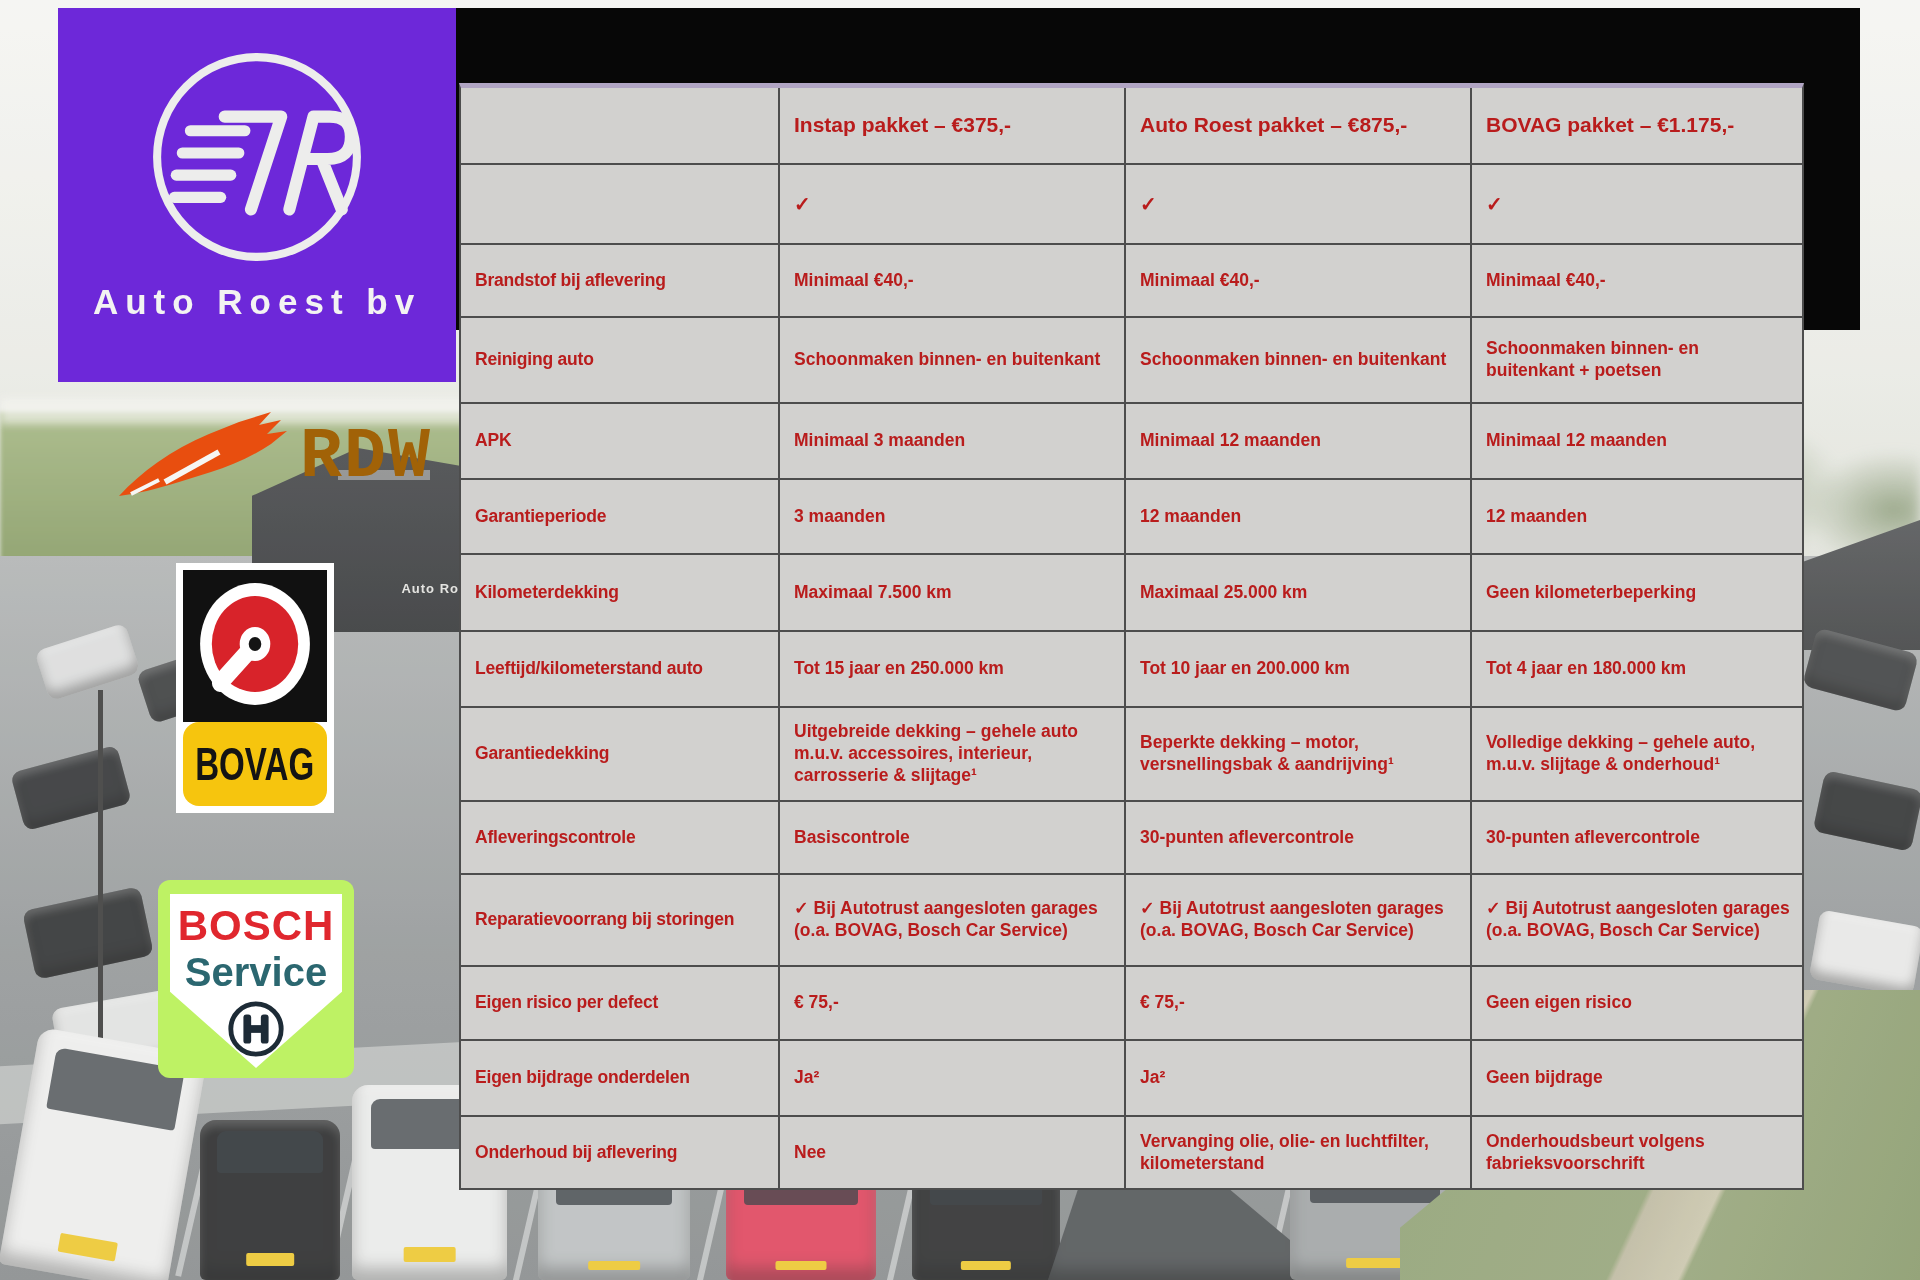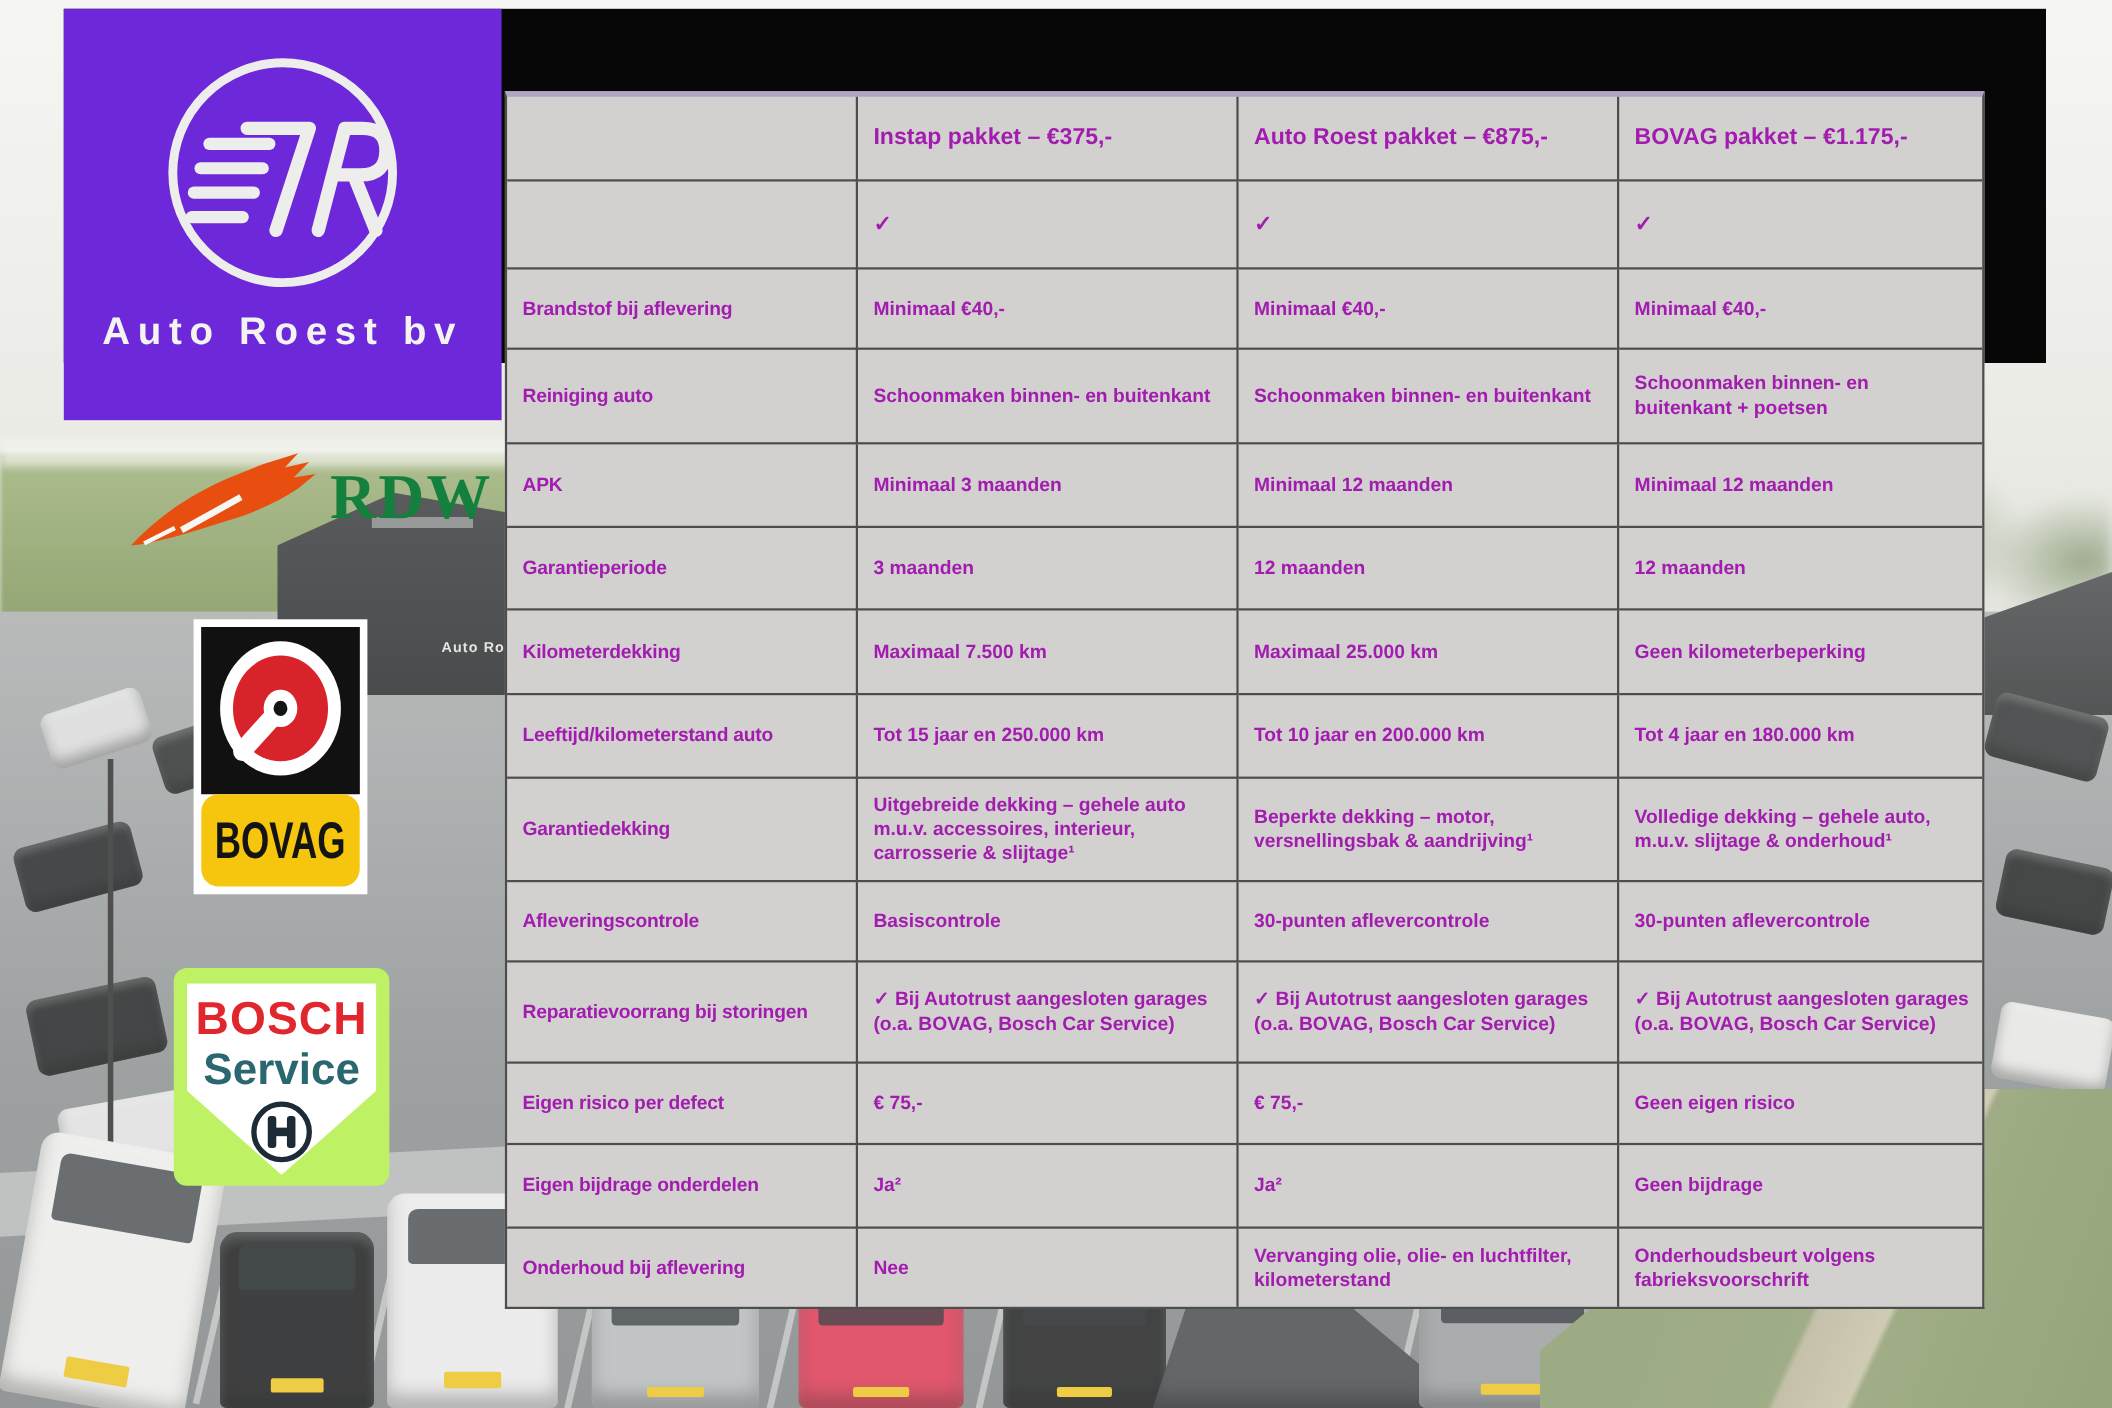--- a/index.html
+++ b/index.html
@@ -52,22 +52,22 @@
 
   
   .black-band{position:absolute;left:58px;top:8px;width:1802px;height:322px;background:#070707;z-index:1;}
   .brand-panel{position:absolute;left:58px;top:8px;width:398px;height:374px;background:#6d28d9;z-index:2;
        display:flex;flex-direction:column;align-items:center;}
   .brand-logo{margin-top:38px;}
   .brand-name{margin-top:14px;color:#f3f3f2;font-size:35px;font-weight:bold;letter-spacing:7px;white-space:nowrap;}
 
   
   .rdw{position:absolute;left:108px;top:404px;width:330px;height:110px;z-index:2;}
-  .rdw-text{position:absolute;left:192px;top:14px;font-family:Liberation Serif, serif;
-       font-weight:bold;font-size:58px;color:#15803d;letter-spacing:2px;}
+  .rdw-text{position:absolute;left:192px;top:14px;font-family:Liberation Mono, monospace;
+       font-weight:bold;font-size:70px;color:#a16207;letter-spacing:2px;}
 
   
   .bovag{position:absolute;left:176px;top:563px;width:158px;height:250px;background:#fff;
        z-index:2;padding:7px;box-sizing:border-box;display:flex;flex-direction:column;}
   .bovag-emblem{width:100%;height:152px;background:#111;}
   .bovag-band{flex:1;background:#f6c50e;display:flex;align-items:center;justify-content:center;border-radius:16px;}
   .bovag-word{font-size:36px;font-weight:800;color:#141414;transform:scale(.92,1.3);letter-spacing:0px;}
 
   
   .bosch{position:absolute;left:158px;top:880px;width:196px;height:198px;background:#bef264;
@@ -83,21 +83,21 @@
   
   .pkg-table{position:absolute;left:459px;top:83px;z-index:3;
        display:grid;
        grid-template-columns:319px 346px 346px 330px;
        grid-template-rows:77px 80px 73px 86px 76px 75px 77px 76px 94px 73px 92px 74px 76px 71px;
        background:#d2d1cf;
        border-top:5px solid #b1a5c3;border-left:2px solid #4d4d4d;
        border-right:2px solid #4d4d4d;border-bottom:2px solid #4d4d4d;}
   .cell{border-right:2px solid #4d4d4d;border-bottom:2px solid #4d4d4d;
        display:flex;align-items:center;box-sizing:border-box;
-       padding:6px 10px 6px 14px;color:#a21caf;line-height:1.25;}
+       padding:6px 10px 6px 14px;color:#b91c1c;line-height:1.25;}
   .cell:nth-child(4n){border-right:none;}
   .cell:nth-last-child(-n+4){border-bottom:none;}
   .hdr{font-size:21px;font-weight:bold;}
   .label{font-size:17.5px;font-weight:bold;letter-spacing:-.2px;}
   .val{font-size:17.5px;font-weight:bold;}
   .chk{font-size:20px;font-weight:bold;}
 </style>
 </head>
 <body>
 

